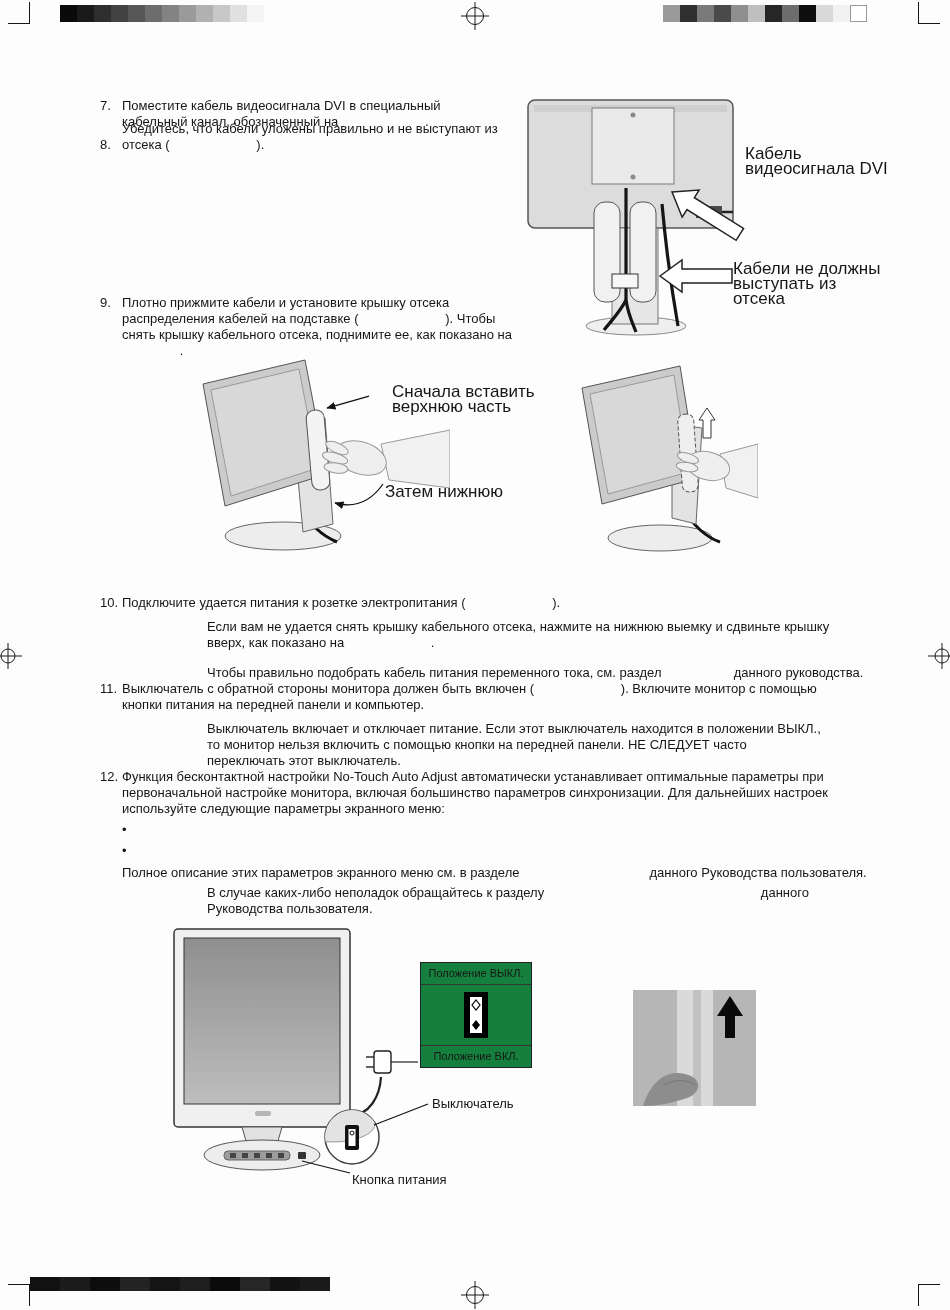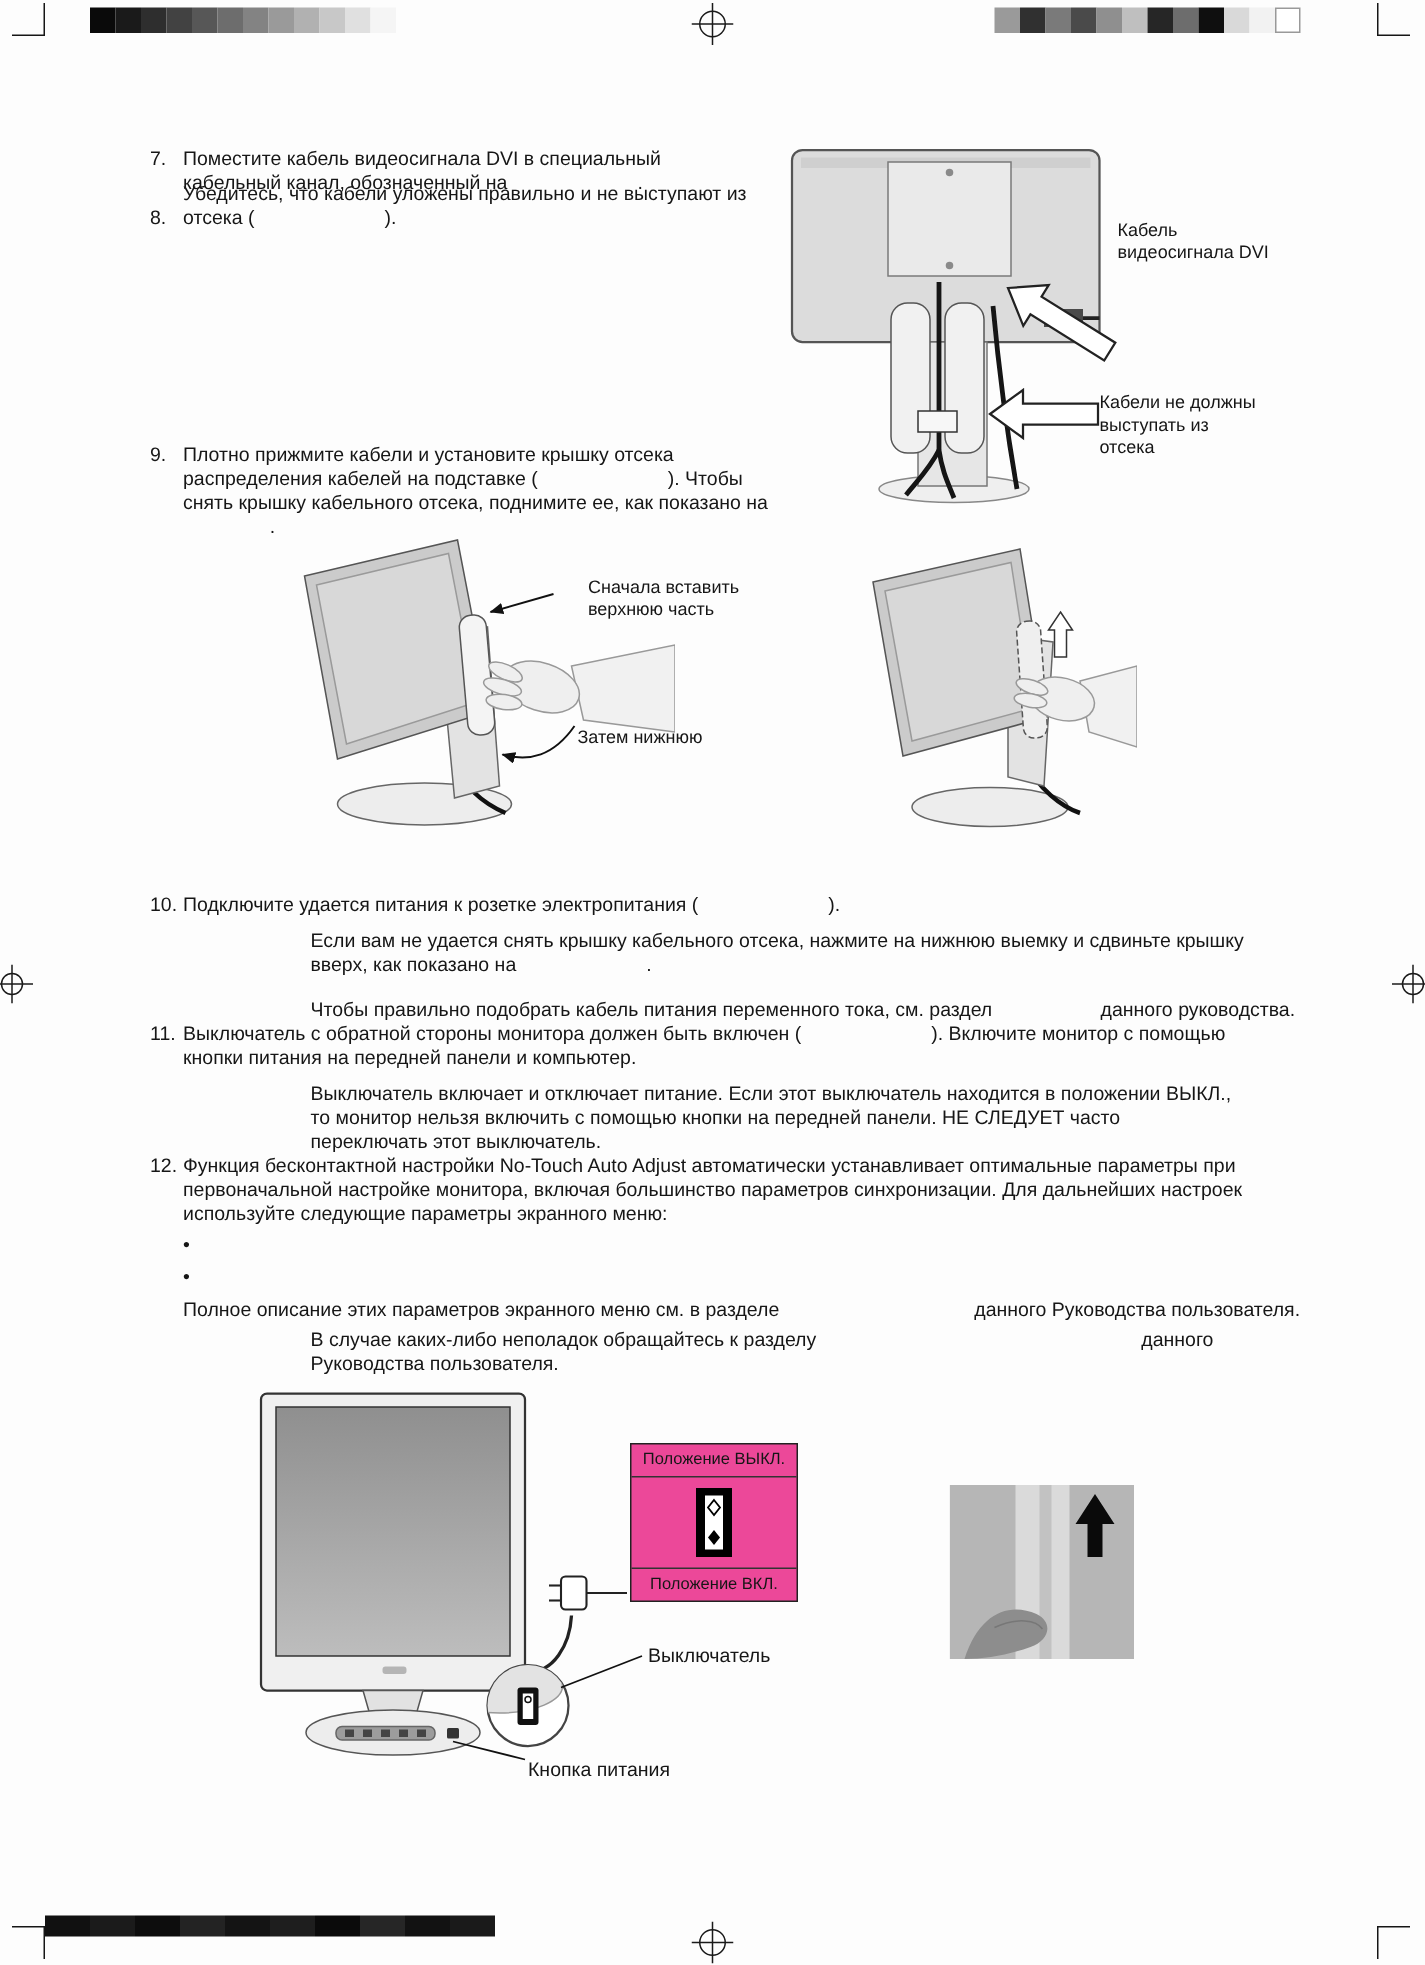--- a/index.html
+++ b/index.html
@@ -4,28 +4,28 @@
 <style>
   * { margin:0; padding:0; box-sizing:border-box; }
   html,body { width:950px; height:1310px; }
   body {
     position:relative; overflow:hidden; background:#fdfdfd;
     font-family:"Liberation Sans", sans-serif; color:#161616;
   }
   .abs { position:absolute; }
   .txt { font-size:13px; line-height:16px; white-space:pre-wrap; }
   .num { font-size:13px; line-height:16px; }
-  .callout { font-size:12px; line-height:15px; white-space:pre-wrap; }
+  .callout { font-size:17px; line-height:15px; white-space:pre-wrap; }
   .bullet-line { display:flex; gap:6px; font-size:13px; line-height:16px; }
   .strip { display:flex; }
   .strip .swatch { width:17px; height:17px; }
   .strip-b .swatch { width:30px; height:14px; }
   .strip-tr .swatch:last-child { outline:1px solid #999; outline-offset:-1px; }
   .cropmark { border-color:#555; }
-  .switchbox { border:1px solid #222; background:#ec4899; display:flex; flex-direction:column; }
+  .switchbox { border:1px solid #222; background:#15803d; display:flex; flex-direction:column; }
   .sb-label { font-size:11px; line-height:13px; text-align:center; padding:4px 2px; }
   .sb-label-top { border-bottom:1px solid #333; }
   .sb-label-bottom { border-top:1px solid #333; }
   .sb-mid { flex:1; display:flex; align-items:center; justify-content:center; }
   .photo { overflow:hidden; }
 </style>
 </head>
 <body>
 
 <div class="abs cropmark" style="left:8px;top:2px;width:22px;height:22px;border-right:1px solid;border-bottom:1px solid"></div>

